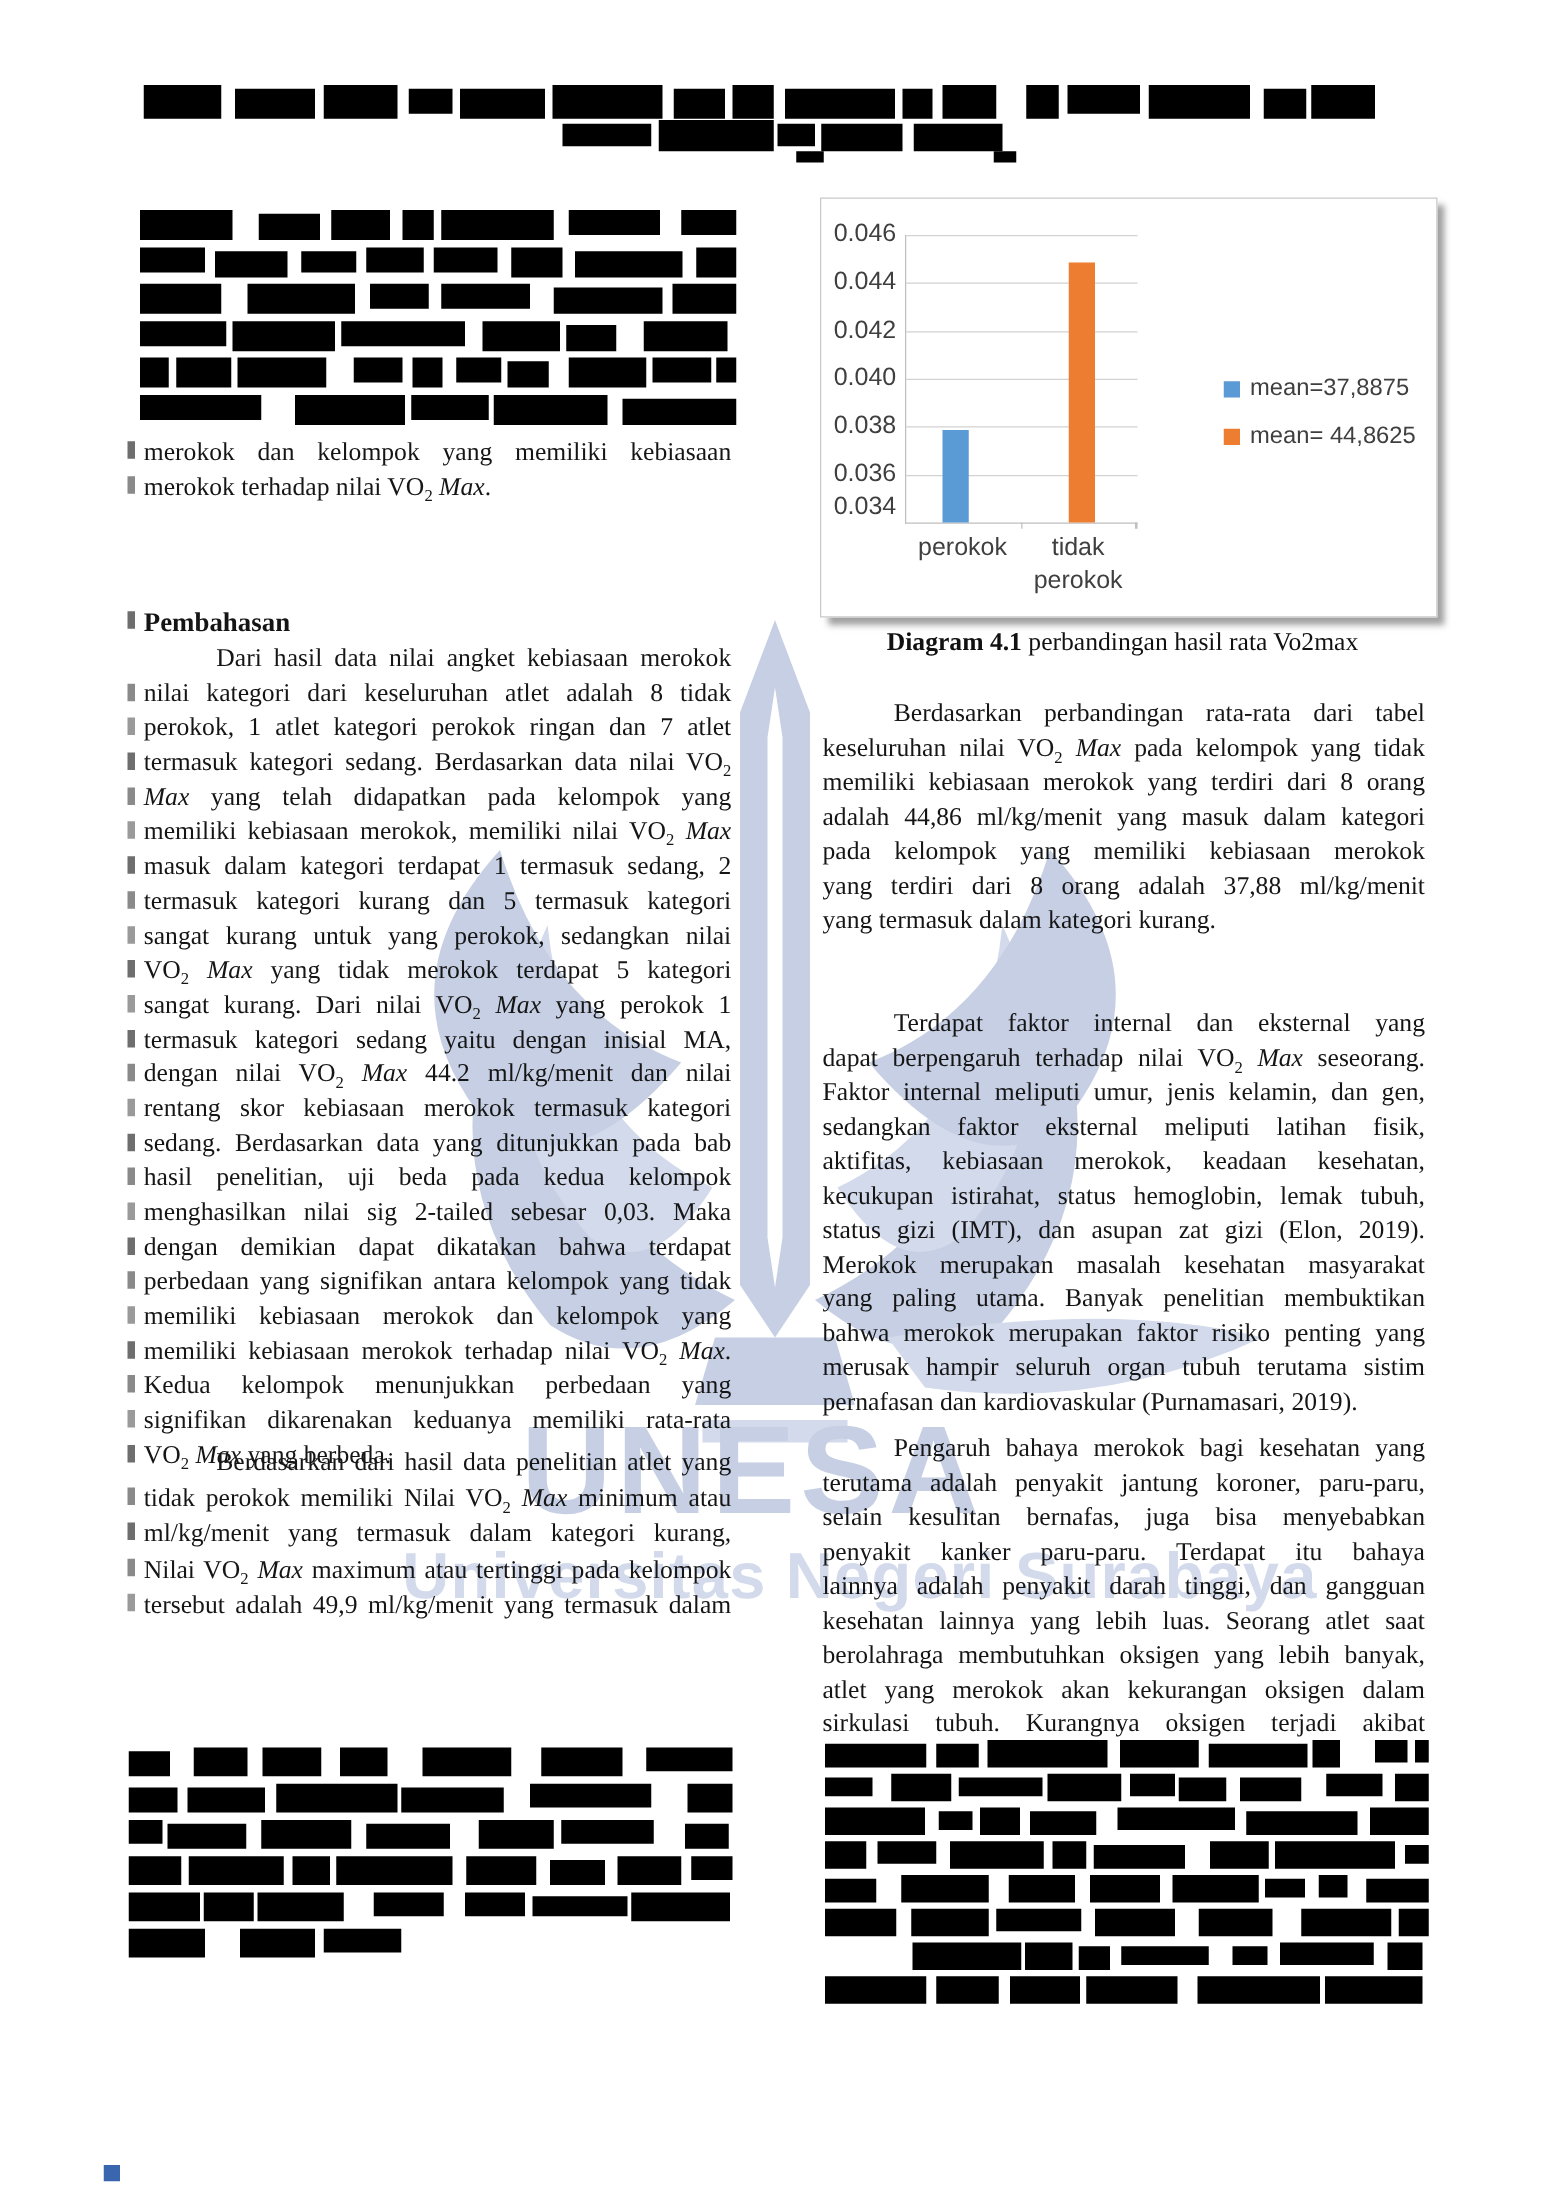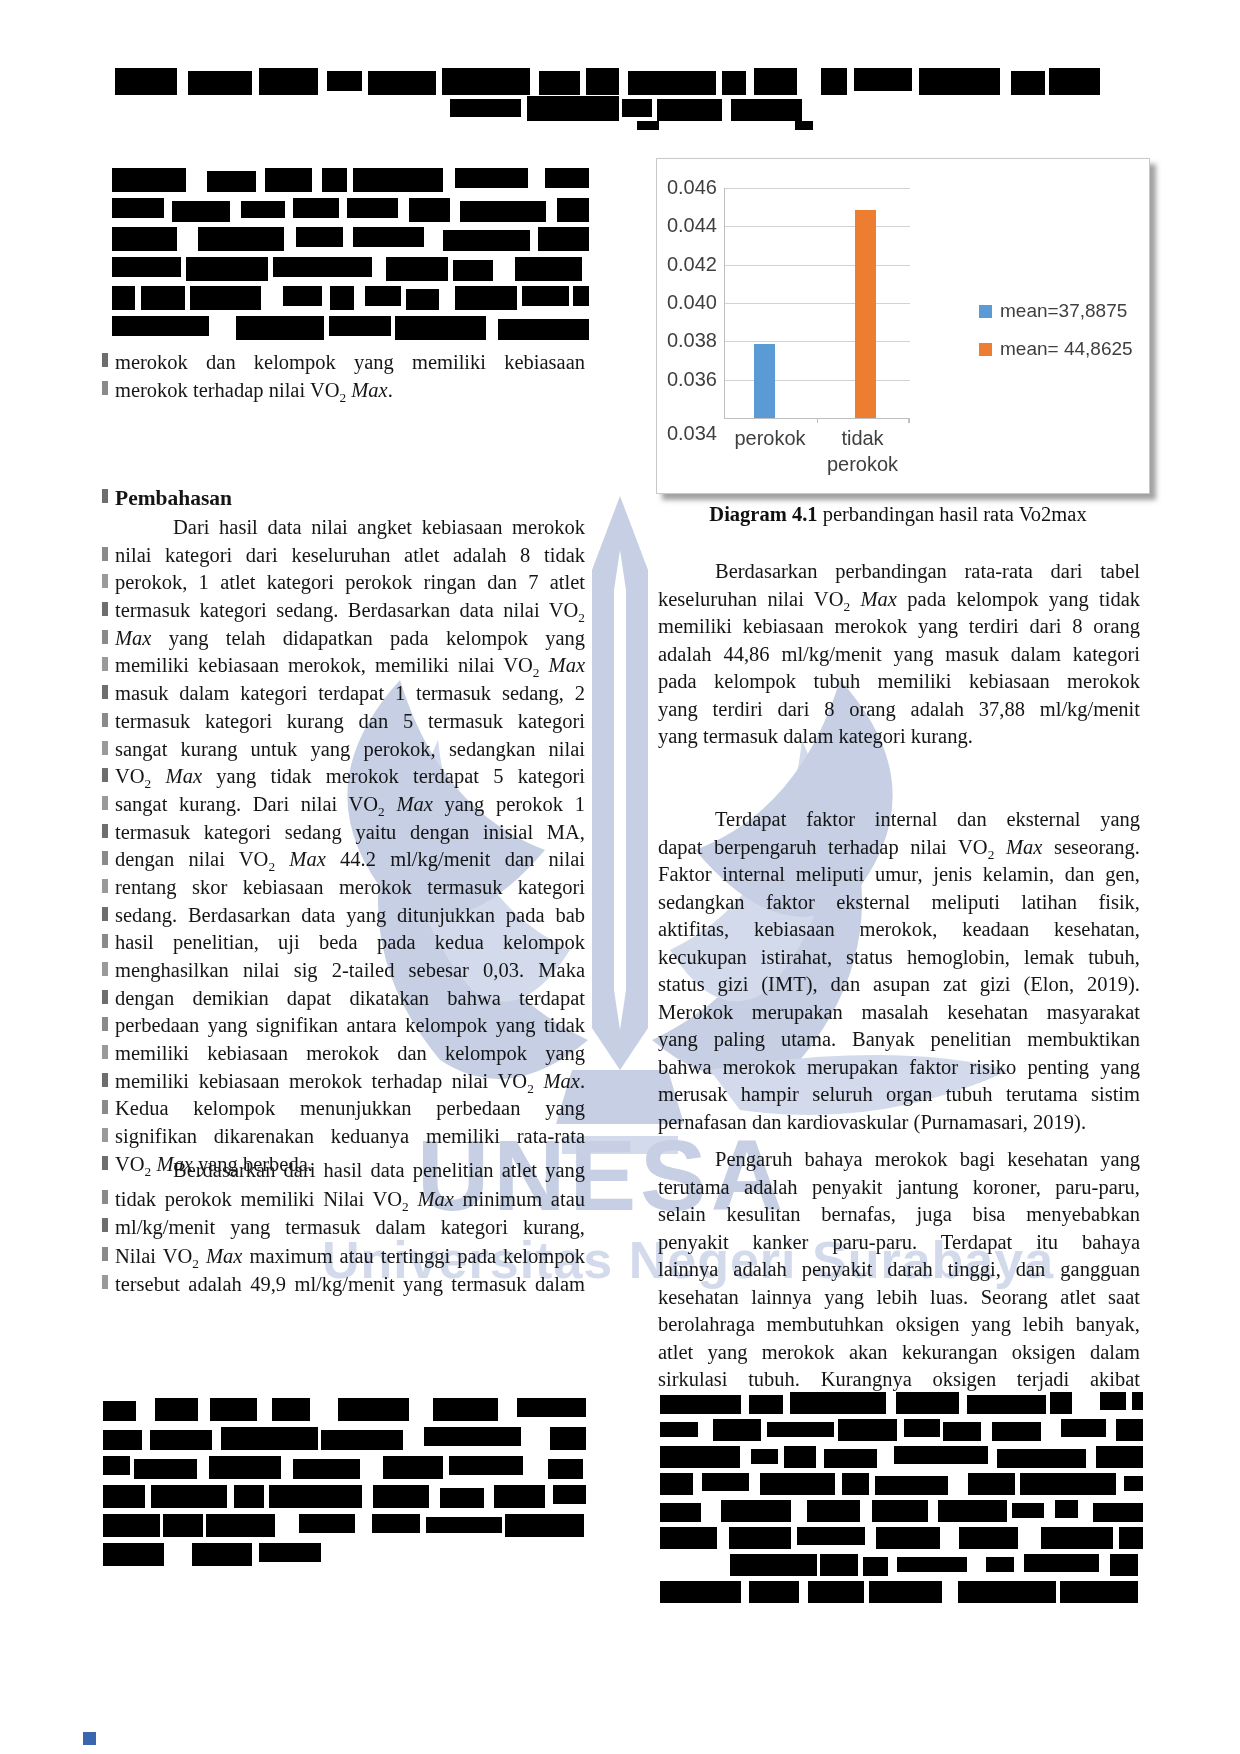--- a/index.html
+++ b/index.html
@@ -115,21 +115,21 @@
         <div class="bar" style="left: 29px; width: 21px; height: 74.5104px; background: rgb(91, 155, 213);"></div>
         <div class="bar" style="left: 130px; width: 21px; height: 208.198px; background: rgb(237, 125, 49);"></div>
       </div>
     <div id="chart-yticks">
         <div class="ytick" style="top: 17px;">0.046</div>
         <div class="ytick" style="top: 55.3333px;">0.044</div>
         <div class="ytick" style="top: 93.6667px;">0.042</div>
         <div class="ytick" style="top: 132px;">0.040</div>
         <div class="ytick" style="top: 170.333px;">0.038</div>
         <div class="ytick" style="top: 208.667px;">0.036</div>
-        <div class="ytick" style="top: 263px;">0.034</div>
+        <div class="ytick" style="top: 235px;">0.034</div>
       </div>
     <div id="chart-xlabels">
         <div class="catlabel" style="left: 67px; top: 266px; width: 92px;">perokok</div>
         <div class="catlabel" style="left: 159.5px; top: 266px; width: 92px;">tidak perokok</div>
       </div>
     <div id="chart-legend">
         <div class="legend-row" style="left: 322px; top: 141px;">
           <span class="legend-swatch" style="background: rgb(91, 155, 213);"></span>
           <span>mean=37,8875</span>
         </div>
@@ -144,21 +144,21 @@
 
   <div id="caption">
     <b>Diagram 4.1</b><span> perbandingan hasil rata Vo2max</span>
   </div>
 
   <div class="para textlayer" style="left:658px;top:558px;width:482px;">
       <div class="line j" style="height: 27.5px; line-height: 27.5px; text-indent: 57px;">Berdasarkan perbandingan rata-rata dari tabel</div>
       <div class="line j" style="height: 27.5px; line-height: 27.5px;">keseluruhan nilai VO<sub>2</sub> <i>Max</i> pada kelompok yang tidak</div>
       <div class="line j" style="height: 27.5px; line-height: 27.5px;">memiliki kebiasaan merokok yang terdiri dari 8 orang</div>
       <div class="line j" style="height: 27.5px; line-height: 27.5px;">adalah 44,86 ml/kg/menit yang masuk dalam kategori</div>
-      <div class="line j" style="height: 27.5px; line-height: 27.5px;">pada kelompok tubuh memiliki kebiasaan merokok</div>
+      <div class="line j" style="height: 27.5px; line-height: 27.5px;">pada kelompok yang memiliki kebiasaan merokok</div>
       <div class="line j" style="height: 27.5px; line-height: 27.5px;">yang terdiri dari 8 orang adalah 37,88 ml/kg/menit</div>
       <div class="line r" style="height: 27.5px; line-height: 27.5px;">yang termasuk dalam kategori kurang.</div>
     </div>
 
   <div class="para textlayer" style="left:658px;top:806px;width:482px;">
       <div class="line j" style="height: 27.5px; line-height: 27.5px; text-indent: 57px;">Terdapat faktor internal dan eksternal yang</div>
       <div class="line j" style="height: 27.5px; line-height: 27.5px;">dapat berpengaruh terhadap nilai VO<sub>2</sub> <i>Max</i> seseorang.</div>
       <div class="line j" style="height: 27.5px; line-height: 27.5px;">Faktor internal meliputi umur, jenis kelamin, dan gen,</div>
       <div class="line j" style="height: 27.5px; line-height: 27.5px;">sedangkan faktor eksternal meliputi latihan fisik,</div>
       <div class="line j" style="height: 27.5px; line-height: 27.5px;">aktifitas, kebiasaan merokok, keadaan kesehatan,</div>

